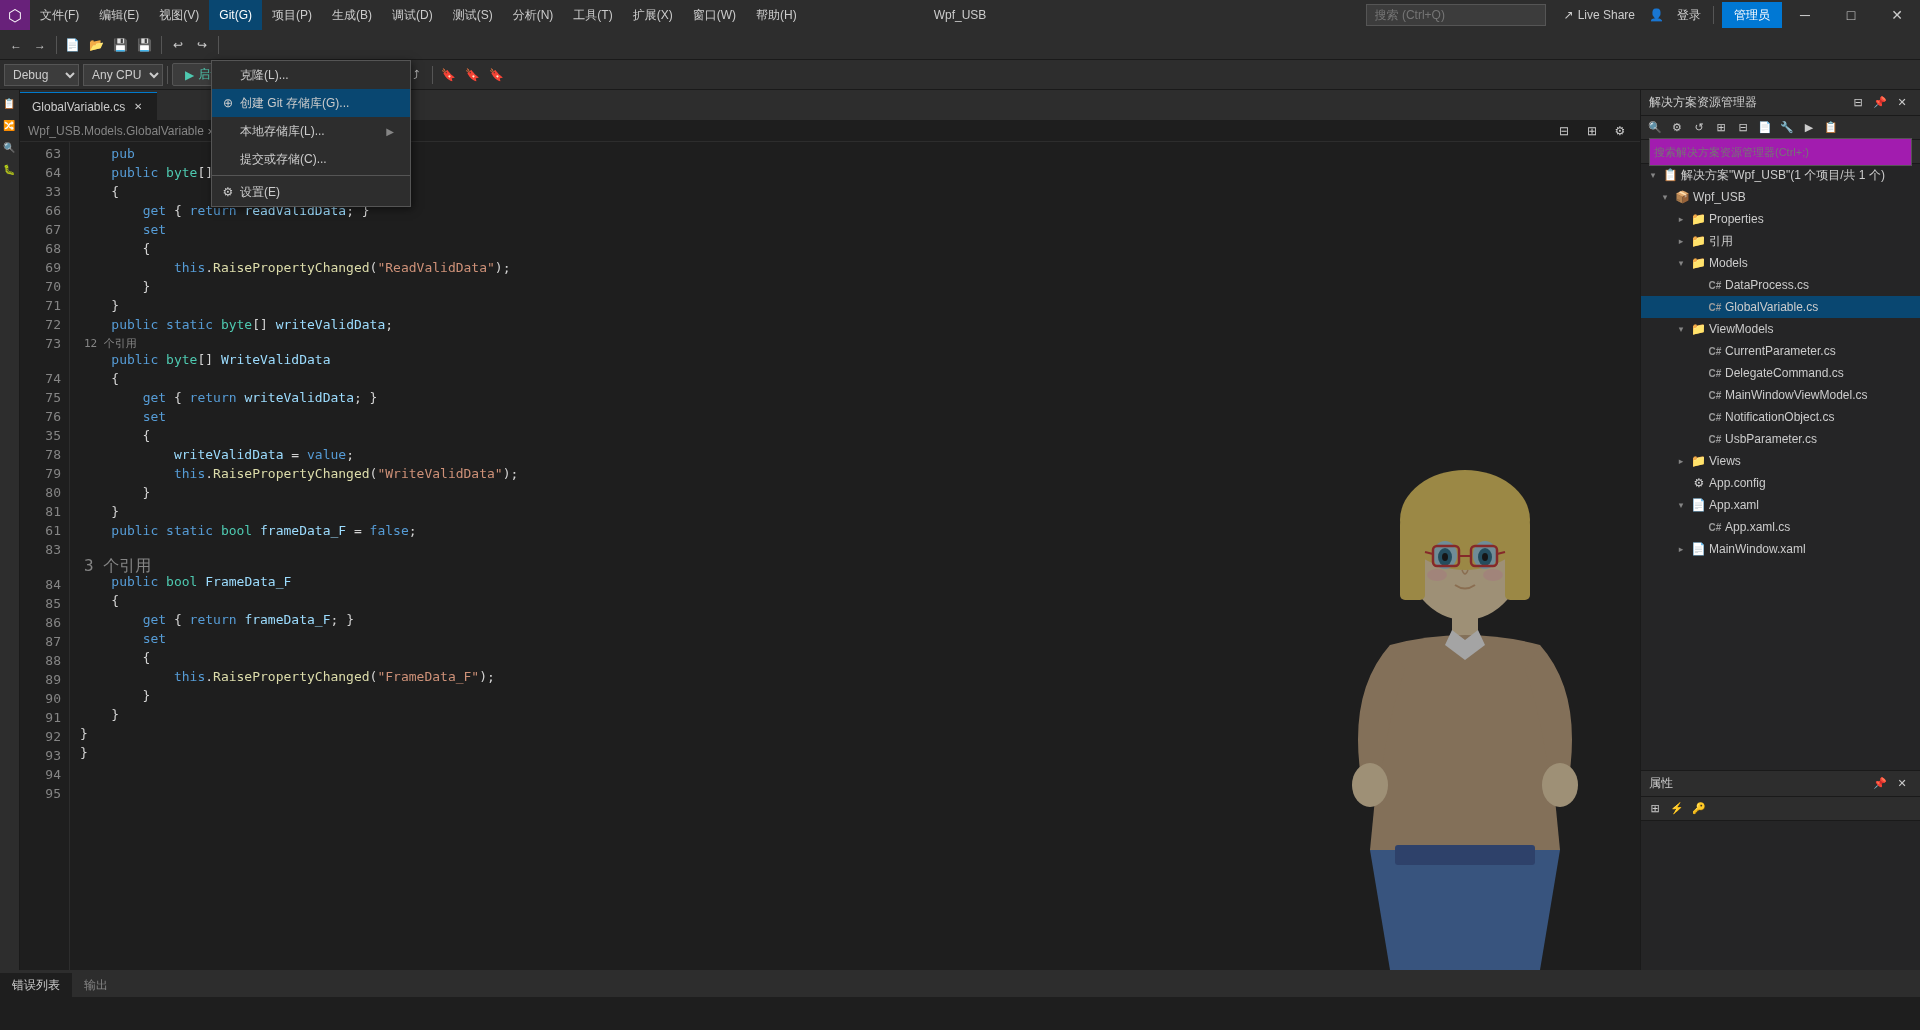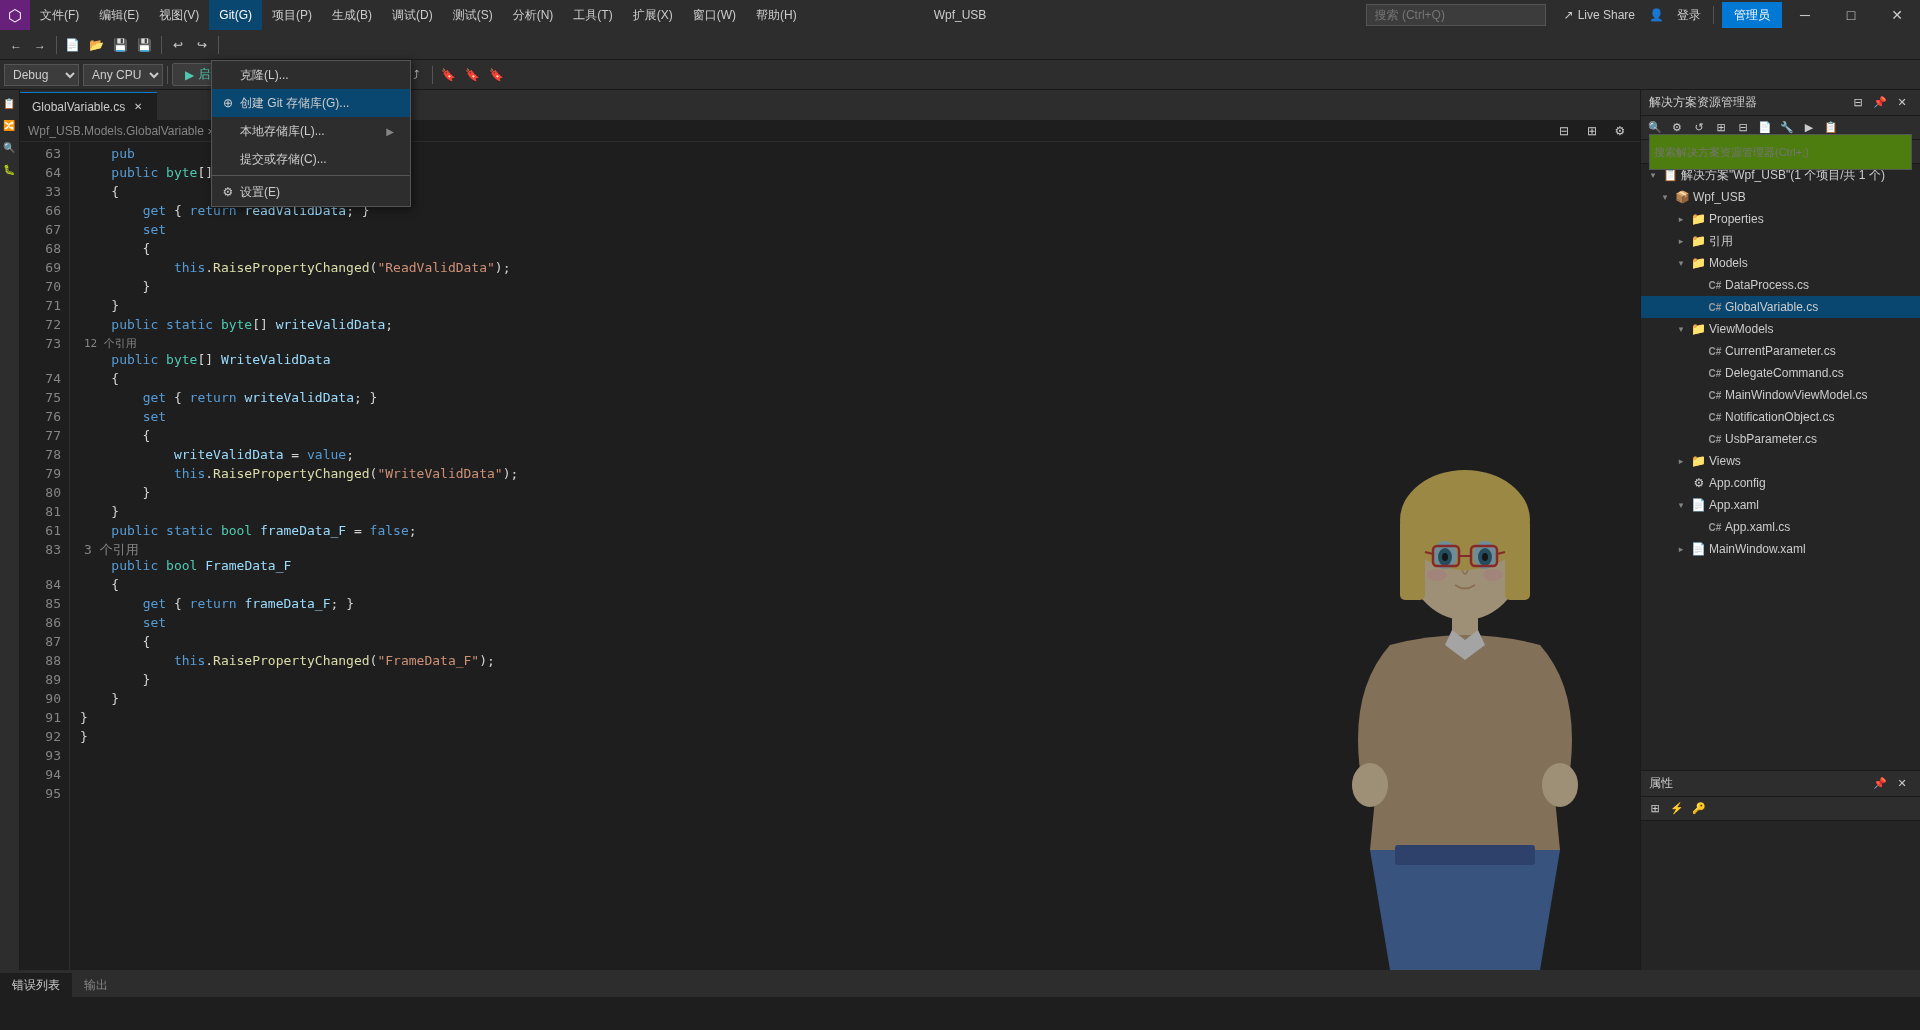--- a/index.html
+++ b/index.html
@@ -627,21 +627,21 @@
         <div style="height:19px;">68</div>
         <div style="height:19px;">69</div>
         <div style="height:19px;">70</div>
         <div style="height:19px;">71</div>
         <div style="height:19px;">72</div>
         <div style="height:19px;">73</div>
         <div style="height:16px;font-size:10px;color:#858585;"></div>
         <div style="height:19px;">74</div>
         <div style="height:19px;">75</div>
         <div style="height:19px;">76</div>
-        <div style="height:19px;">77</div>
+        <div style="height:19px;">35</div>
         <div style="height:19px;">78</div>
         <div style="height:19px;">79</div>
         <div style="height:19px;">80</div>
         <div style="height:19px;">81</div>
         <div style="height:19px;">61</div>
         <div style="height:19px;">83</div>
         <div style="height:16px;font-size:10px;color:#858585;"></div>
         <div style="height:19px;">84</div>
         <div style="height:19px;">85</div>
         <div style="height:19px;">86</div>
@@ -670,21 +670,21 @@
         <div class="code-line">    <span class="kw">public</span> <span class="kw2">byte</span>[] <span class="prop">WriteValidData</span></div>
         <div class="code-line">    {</div>
         <div class="code-line">        <span class="kw">get</span> { <span class="kw">return</span> <span class="prop">writeValidData</span>; }</div>
         <div class="code-line">        <span class="kw">set</span></div>
         <div class="code-line">        {</div>
         <div class="code-line">            <span class="prop">writeValidData</span> = <span class="kw">value</span>;</div>
         <div class="code-line">            <span class="kw">this</span>.<span class="fn">RaisePropertyChanged</span>(<span class="str">"WriteValidData"</span>);</div>
         <div class="code-line">        }</div>
         <div class="code-line">    }</div>
         <div class="code-line">    <span class="kw">public static</span> <span class="kw2">bool</span> <span class="prop">frameData_F</span> = <span class="kw">false</span>;</div>
-        <div class="code-line ref-hint" style="height:16px;font-size:13px;color:#858585;padding-left:4px;">3 个引用</div>
+        <div class="code-line ref-hint" style="height:16px;font-size:16px;color:#858585;padding-left:4px;margin-top:16px;">3 个引用</div>
         <div class="code-line">    <span class="kw">public</span> <span class="kw2">bool</span> <span class="prop">FrameData_F</span></div>
         <div class="code-line">    {</div>
         <div class="code-line">        <span class="kw">get</span> { <span class="kw">return</span> <span class="prop">frameData_F</span>; }</div>
         <div class="code-line">        <span class="kw">set</span></div>
         <div class="code-line">        {</div>
         <div class="code-line">            <span class="kw">this</span>.<span class="fn">RaisePropertyChanged</span>(<span class="str">"FrameData_F"</span>);</div>
         <div class="code-line">        }</div>
         <div class="code-line">    }</div>
         <div class="code-line">}</div>
         <div class="code-line">}</div>
@@ -755,21 +755,21 @@
       <div class="sol-tb-btn">⚙</div>
       <div class="sol-tb-btn">↺</div>
       <div class="sol-tb-btn">⊞</div>
       <div class="sol-tb-btn">⊟</div>
       <div class="sol-tb-btn">📄</div>
       <div class="sol-tb-btn">🔧</div>
       <div class="sol-tb-btn">▶</div>
       <div class="sol-tb-btn">📋</div>
     </div>
     <div id="solution-search">
-      <input type="text" placeholder="搜索解决方案资源管理器(Ctrl+;)" style="background: #4d7c0f; border: 1px solid rgb(85, 85, 85); color: rgb(204, 204, 204); width: 100%; height: 36px; font-size: 11px; padding: 0px 4px;">
+      <input type="text" placeholder="搜索解决方案资源管理器(Ctrl+;)" style="background: #a21caf; border: 1px solid rgb(85, 85, 85); color: rgb(204, 204, 204); width: 100%; height: 28px; font-size: 11px; padding: 0px 4px;">
     </div>
     <div id="solution-tree">
 
       <div class="tree-item">
         <div class="tree-expand">▾</div>
         <div class="tree-icon">📋</div>
         <span class="tree-label">解决方案"Wpf_USB"(1 个项目/共 1 个)</span>
       </div>
 
       <div class="tree-item tree-indent1">

